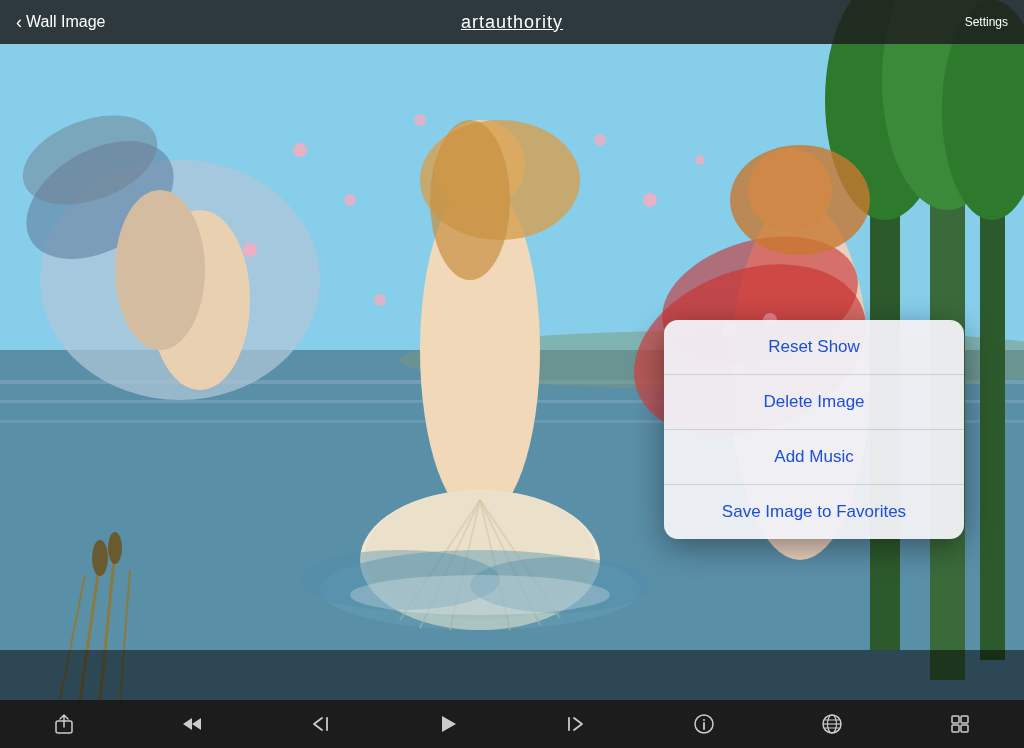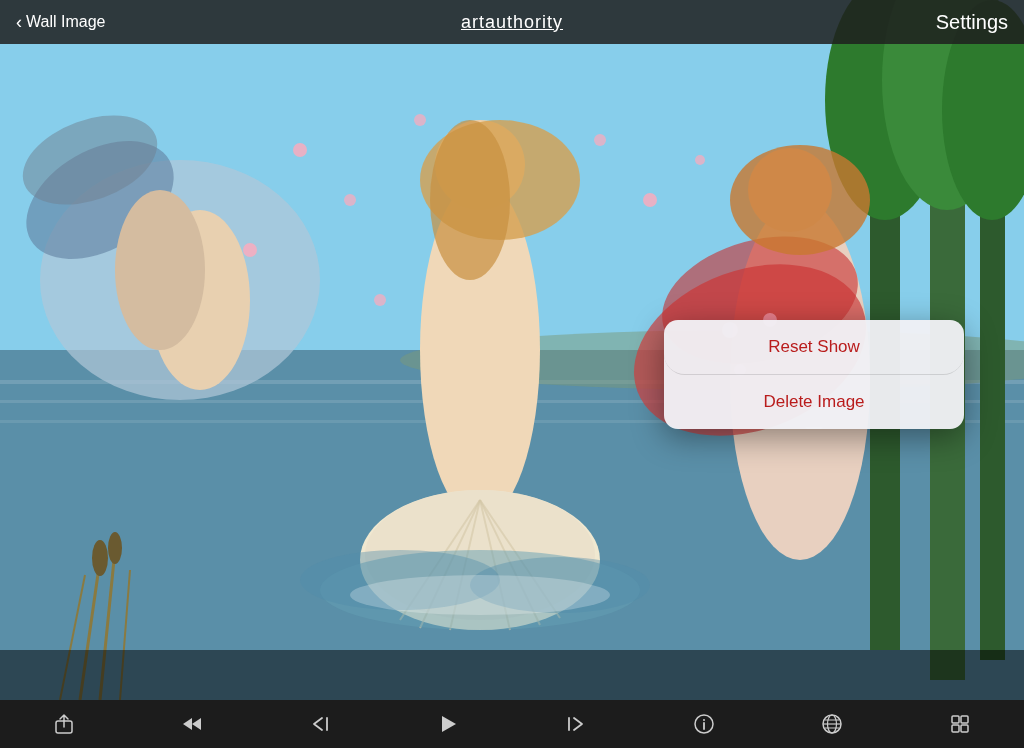--- a/index.html
+++ b/index.html
@@ -96,21 +96,21 @@
       font-weight: 300;
       letter-spacing: 1px;
       position: absolute;
       left: 50%;
       transform: translateX(-50%);
       text-decoration: underline;
     }
 
     #settings-button {
       color: #fff;
-      font-size: 20px;
+      font-size: 12px;
       cursor: pointer;
     }
 
     
     #bottom-bar {
       position: absolute;
       bottom: 0; left: 0;
       width: 1024px;
       height: 48px;
       background: rgba(30, 30, 30, 0.92);
@@ -151,26 +151,25 @@
       left: 50%;
       transform: translateX(-50%);
       border: 9px solid transparent;
       border-top-color: rgba(240, 240, 245, 0.96);
     }
 
     .menu-item {
       padding: 17px 20px;
       text-align: center;
       font-size: 17px;
-      color: #b91c1c;
+      color: #1d4ed8;
       cursor: pointer;
       border-bottom: 1px solid rgba(0,0,0,0.12);
       background: transparent;
       transition: background 0.1s;
-      border-radius: 21px;
     }
 
     .menu-item:last-child {
       border-bottom: none;
     }
   </style>
 </head>
 <body>
 
 <div id="app-container">
@@ -265,20 +264,22 @@
       <span id="back-chevron">‹</span>
       <span>Wall Image</span>
     </div>
     <div id="app-title">artauthority</div>
     <div id="settings-button">Settings</div>
   </div>
 
   <div id="context-menu">
     <div class="menu-item">Reset Show</div>
     <div class="menu-item">Delete Image</div>
+    <div class="menu-item">Add Music</div>
+    <div class="menu-item">Save Image to Favorites</div>
   </div>
 
   <div id="bottom-bar">
     <div class="toolbar-icon">
       <svg width="22" height="22" viewBox="0 0 22 22" fill="none">
         <rect x="3" y="8" width="16" height="12" rx="2" stroke="#ccc" stroke-width="1.5" fill="none"></rect>
         <path d="M11 2 L11 14 M7 6 L11 2 L15 6" stroke="#ccc" stroke-width="1.5" stroke-linecap="round" stroke-linejoin="round"></path>
       </svg>
     </div>
     <div class="toolbar-icon">

